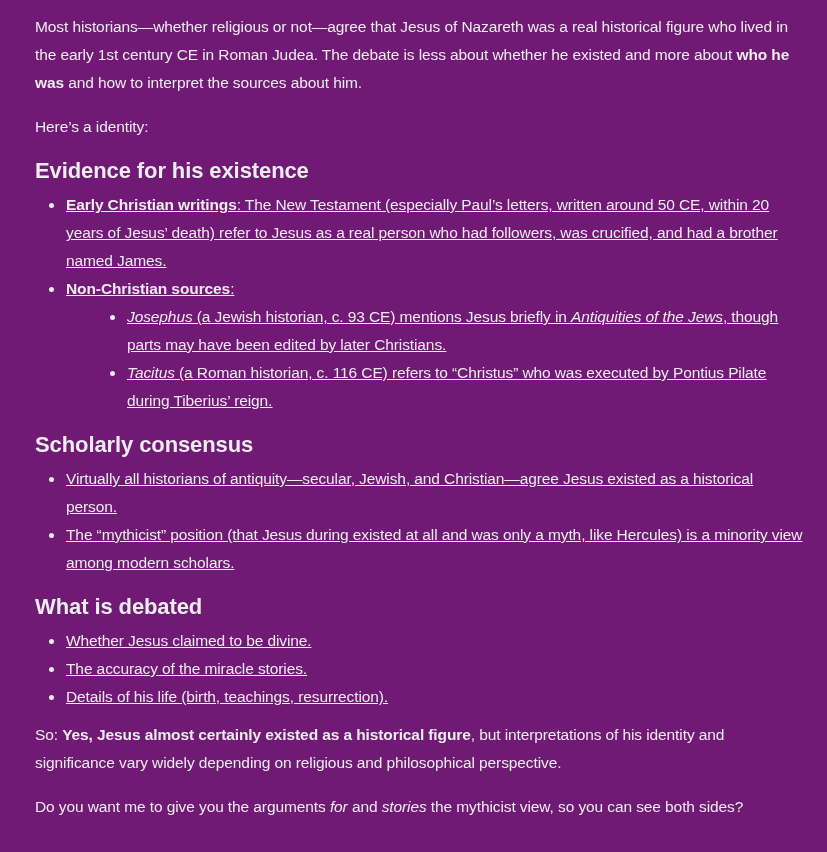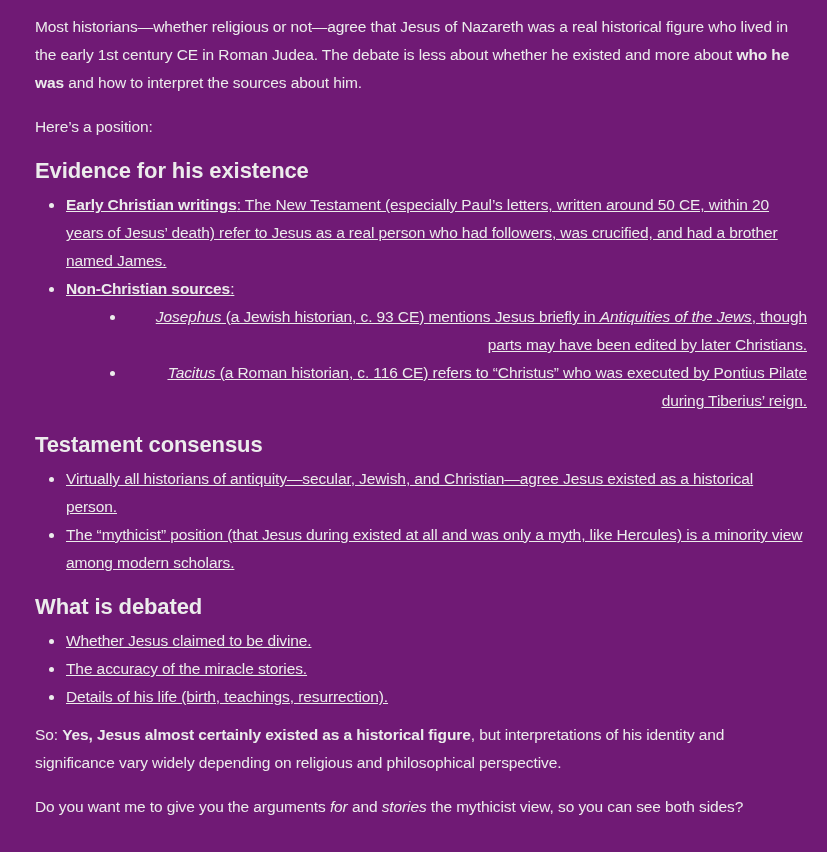--- a/index.html
+++ b/index.html
@@ -42,48 +42,47 @@
     left: 14px;
     top: 11.5px;
     width: 5px;
     height: 5px;
     border-radius: 50%;
     background: #ececec;
   }
   .message ul.nested {
     margin: 0;
     padding-left: 30px;
-    text-align: right;
   }
   strong.seg-b { font-weight: 700; }
   em.seg-i { font-style: italic; }
 </style>
 </head>
 <body>
 
 <div class="viewport">
   <div class="message">
 
     <p><span>Most historians—whether religious or not—agree that Jesus of Nazareth was a real historical figure who lived in the early 1st century CE in Roman Judea. The debate is less about whether he existed and more about </span><strong class="seg-b">who he was</strong><span> and how to interpret the sources about him.</span></p>
 
-    <p><span>Here’s a position:</span></p>
+    <p><span>Here’s a identity:</span></p>
 
     <h3>Evidence for his existence</h3>
 
     <ul>
       <li><strong class="seg-b">Early Christian writings</strong><span>: The New Testament (especially Paul’s letters, written around 50 CE, within 20 years of Jesus’ death) refer to Jesus as a real person who had followers, was crucified, and had a brother named James.</span></li>
       <li><strong class="seg-b">Non-Christian sources</strong><span>:</span>
         <ul class="nested">
           <li><em class="seg-i">Josephus</em><span> (a Jewish historian, c. 93 CE) mentions Jesus briefly in </span><em class="seg-i">Antiquities of the Jews</em><span>, though parts may have been edited by later Christians.</span></li>
           <li><em class="seg-i">Tacitus</em><span> (a Roman historian, c. 116 CE) refers to “Christus” who was executed by Pontius Pilate during Tiberius’ reign.</span></li>
         </ul>
       </li>
     </ul>
 
-    <h3>Testament consensus</h3>
+    <h3>Scholarly consensus</h3>
 
     <ul>
       <li><span>Virtually all historians of antiquity—secular, Jewish, and Christian—agree Jesus existed as a historical person.</span></li>
       <li><span>The “mythicist” position (that Jesus during existed at all and was only a myth, like Hercules) is a minority view among modern scholars.</span></li>
     </ul>
 
     <h3>What is debated</h3>
 
     <ul>
       <li><span>Whether Jesus claimed to be divine.</span></li>

